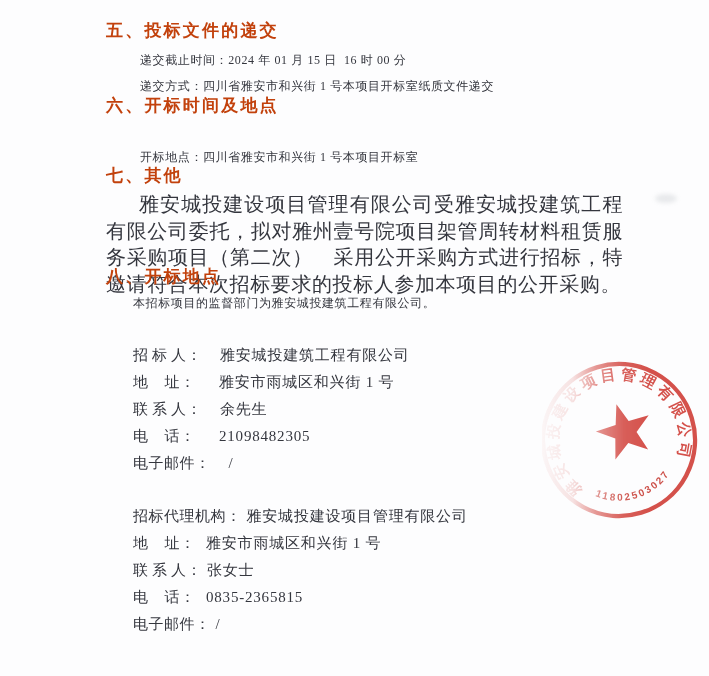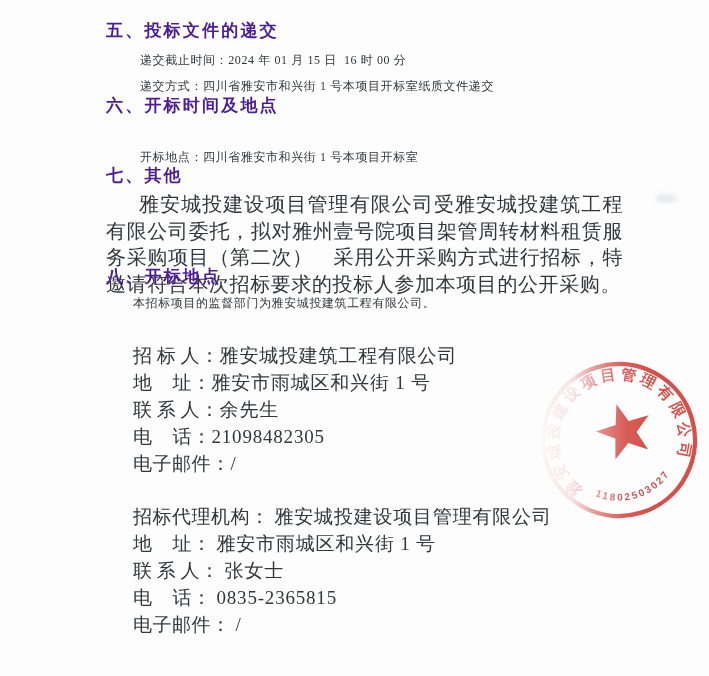--- a/index.html
+++ b/index.html
@@ -9,34 +9,34 @@
     font-family:"Liberation Serif","DejaVu Serif",serif;
     color:#34363e;
     position:relative;
     overflow:hidden;
   }
   .page { position:absolute; inset:0; }
   .h {
     position:absolute; left:106px;
     font-family:"Liberation Sans","DejaVu Sans",sans-serif;
     font-weight:700; font-size:17px; letter-spacing:2.2px;
-    color:#4c1d95; line-height:18px; white-space:pre;
+    color:#c2410c; line-height:18px; white-space:pre;
   }
   .t {
     position:absolute; font-size:12px; letter-spacing:0.6px;
     line-height:17px; white-space:pre;
   }
   .para {
     position:absolute; left:106px; width:517px;
     font-size:20px; letter-spacing:0.6px; line-height:26.5px;
     text-align:justify; text-indent:33px;
   }
-  .row { position:absolute; left:133px; font-size:19px; line-height:17px; display:flex;text-align:right; }
+  .row { position:absolute; left:133px; font-size:15px; line-height:17px; display:flex; }
   .lbl { display:inline-block; min-width:68px; white-space:pre; letter-spacing:0.5px; }
-  .val { white-space:pre; letter-spacing:0.8px; }
+  .val { white-space:pre; letter-spacing:0.8px;margin-left:18px; }
   .g2 .val { margin-left:5px; }
   .seal { position:absolute; left:542px; top:350px; width:170px; height:172px; }
   .seal text { font-family:"Liberation Sans","DejaVu Sans",sans-serif; }
   .smudge {
     position:absolute; left:655px; top:194px; width:22px; height:9px;
     background:#aab0b6; opacity:.25; border-radius:50%;
     filter:blur(2px);
   }
 </style>
 </head>

